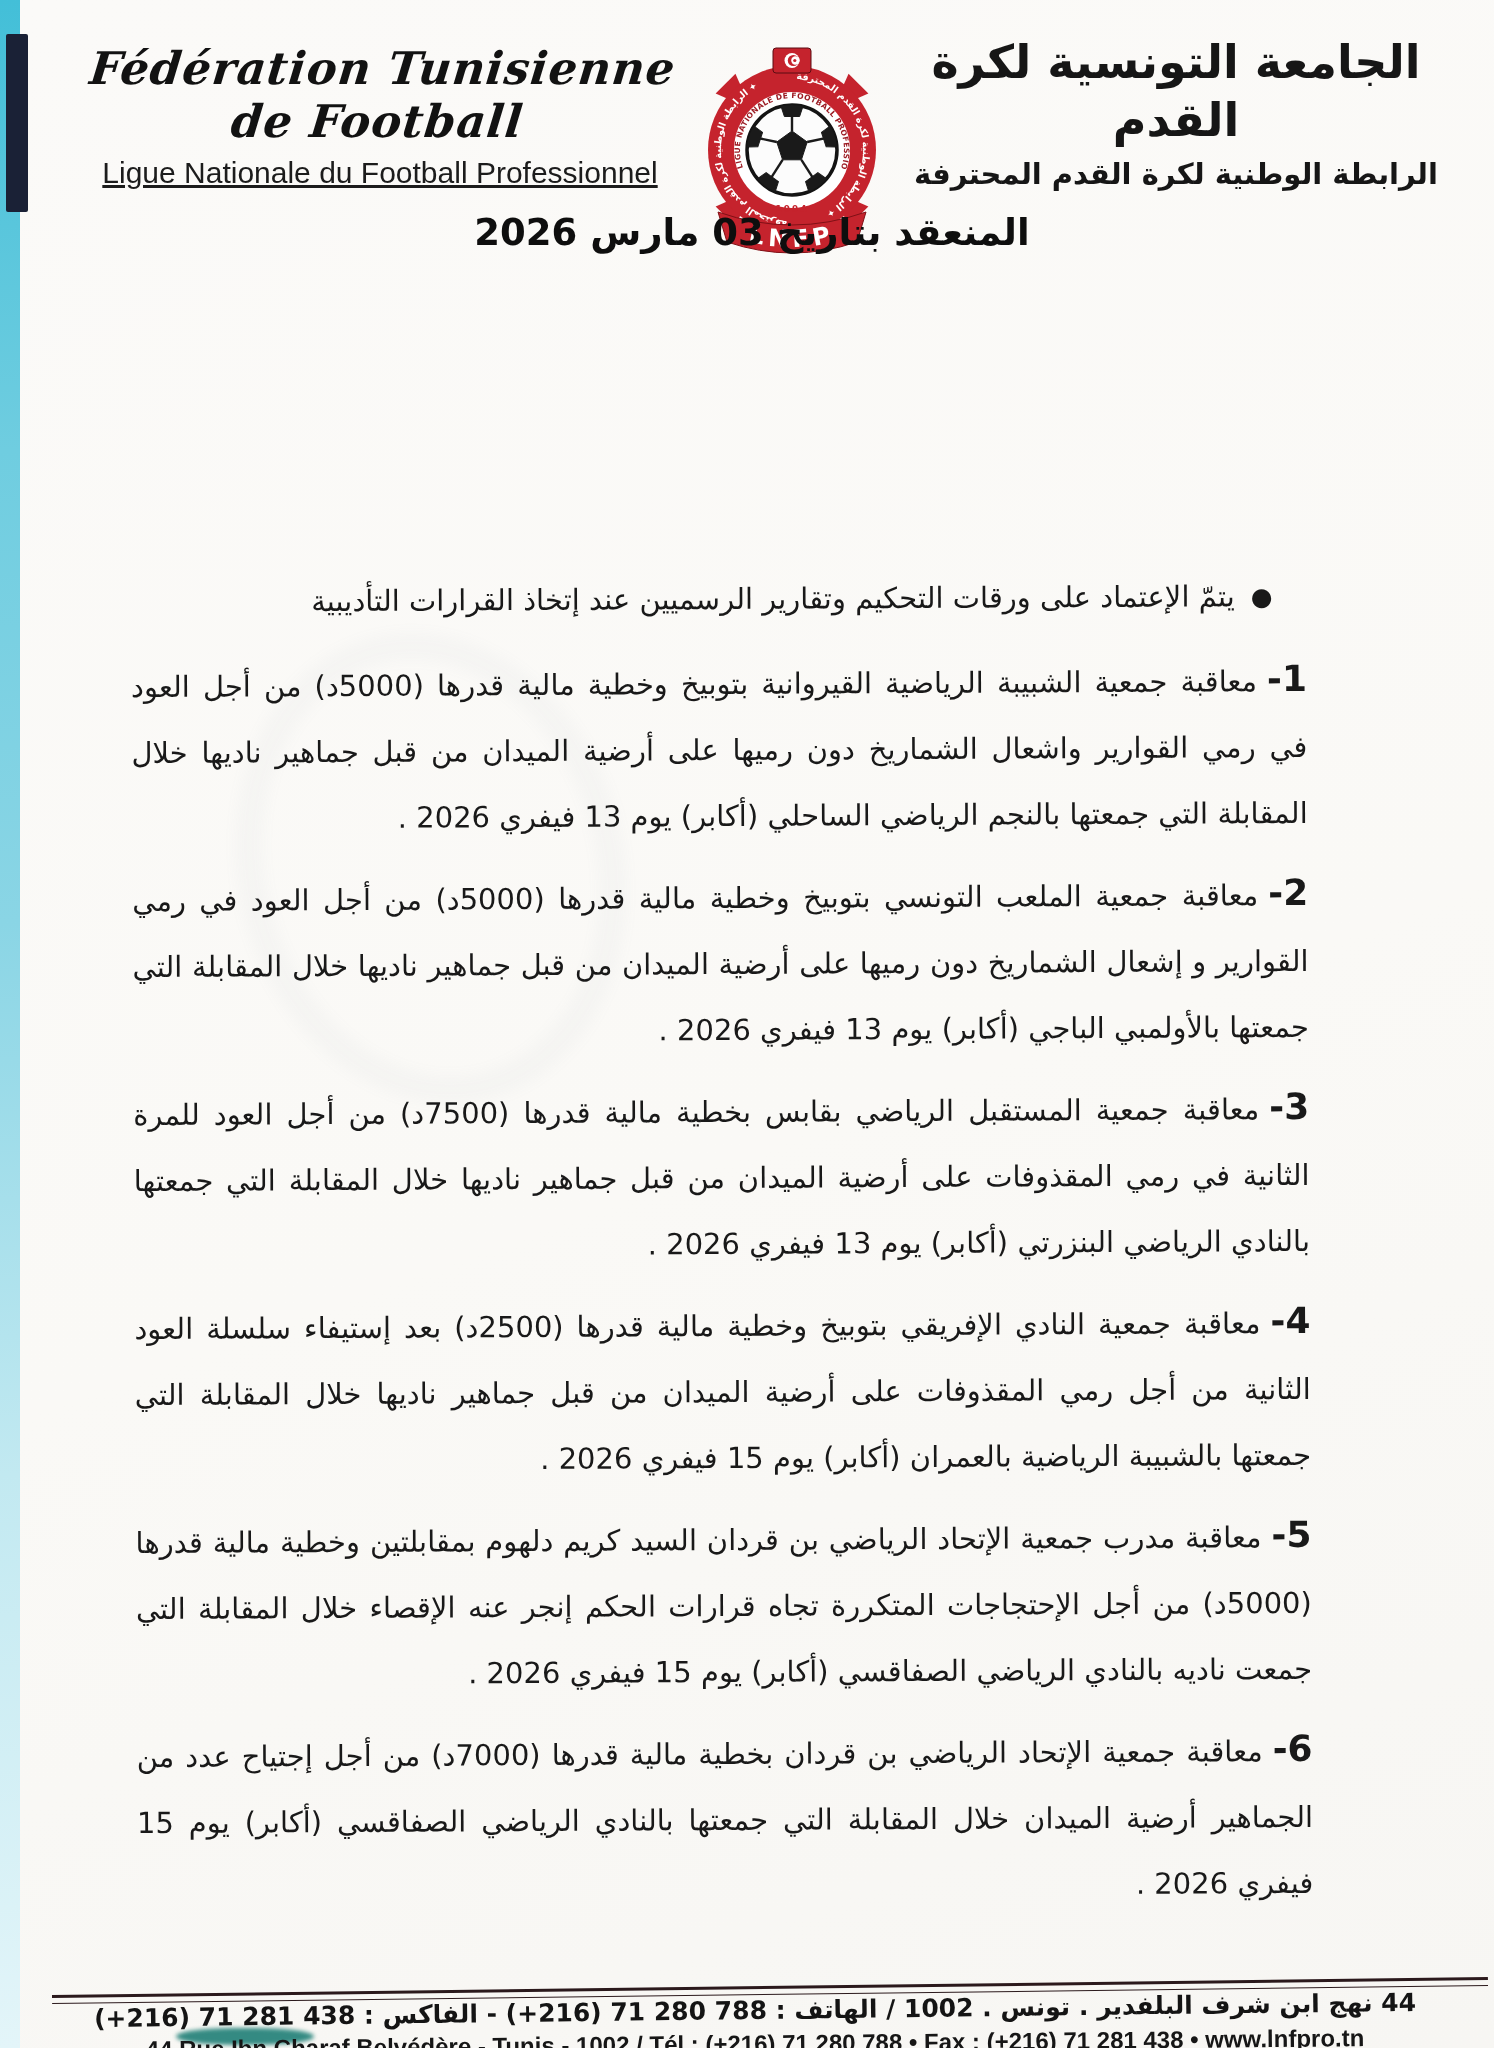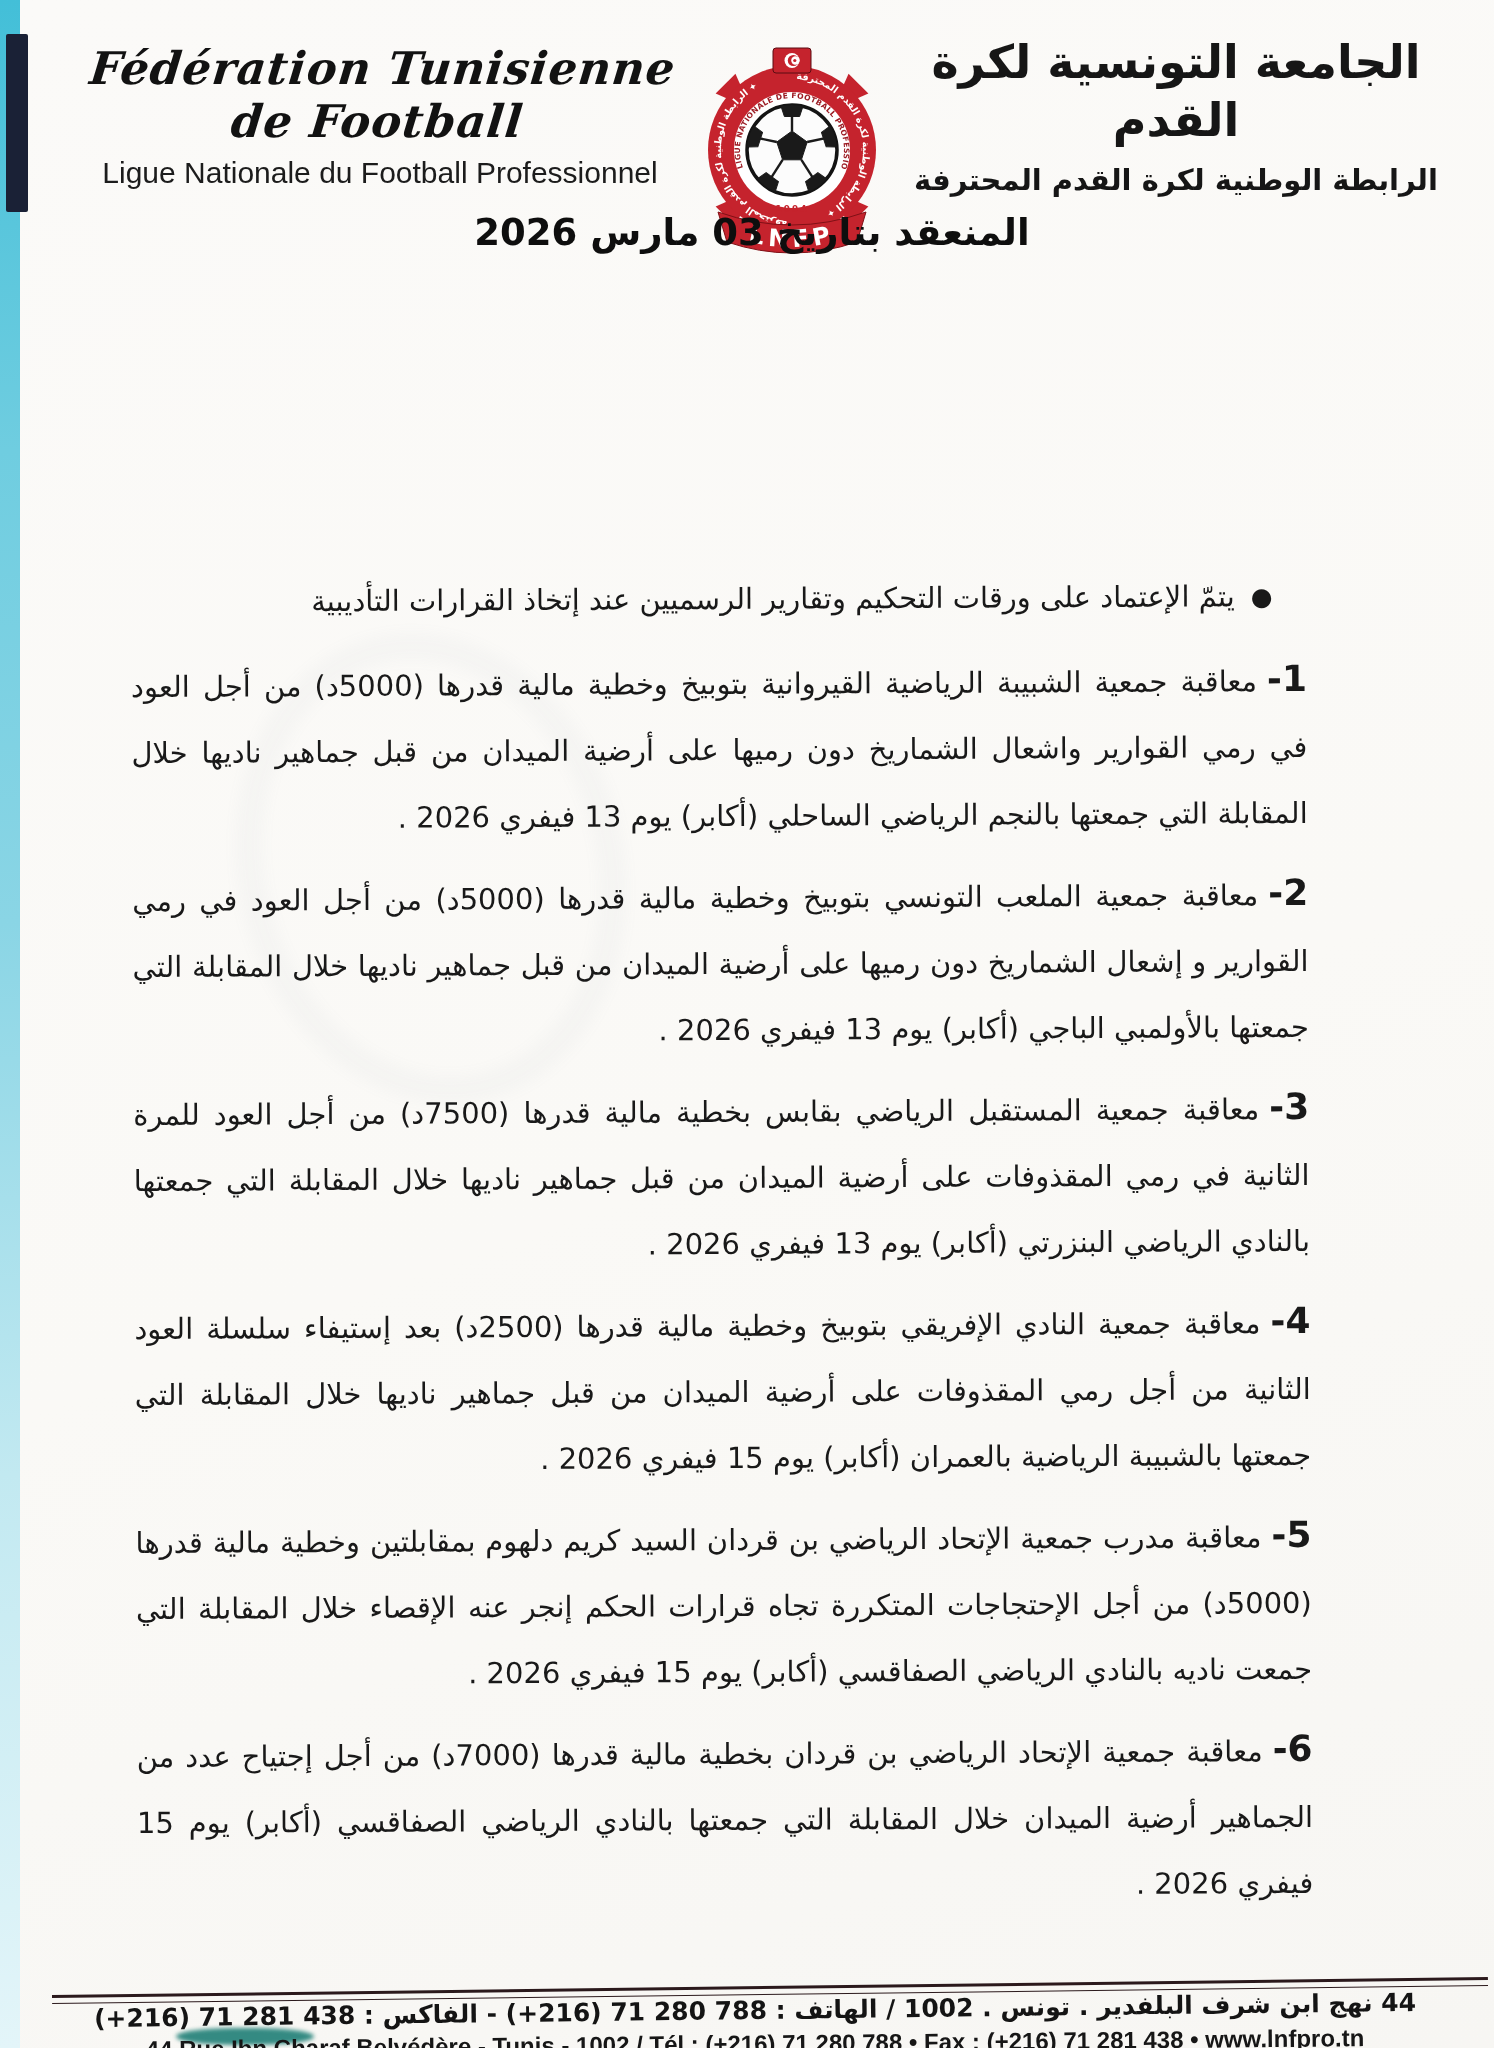--- a/index.html
+++ b/index.html
@@ -13,24 +13,24 @@
     background:linear-gradient(to bottom,#43bfd8 0%,#6fcde0 22%,#8ad5e5 45%,#c2e9f1 72%,#e3f5f9 100%);}
   .navy-bar{position:absolute;left:6px;top:34px;width:22px;height:178px;background:#1a2136;border-radius:2px;}
   .teal-blob{position:absolute;left:176px;top:2028px;width:138px;height:17px;background:#1f7f76;
     border-radius:50%/60%;filter:blur(2px);opacity:.9;}
   .ghost-stamp{position:absolute;left:238px;top:630px;width:330px;height:420px;border:28px solid #8a95a0;
     border-radius:50%;opacity:.045;filter:blur(7px);transform:rotate(-14deg);}
   
   .header-fr{position:absolute;top:42px;left:50px;width:660px;text-align:center;}
   .header-fr .script{font-family:"DejaVu Serif",serif;font-style:italic;font-weight:bold;font-size:45px;
     letter-spacing:1px;transform:skewX(-6deg);color:#121212;}
-  .header-fr .sub{font-family:"Liberation Sans",sans-serif;font-size:30px;margin-top:8px;color:#1c1c1c;}
+  .header-fr .sub{font-family:"Liberation Sans",sans-serif;font-size:30px;margin-top:8px;color:#1c1c1c;text-decoration:underline;}
   .header-ar{position:absolute;top:34px;right:18px;width:600px;text-align:center;direction:rtl;}
   .header-ar .main{font-size:46px;font-weight:bold;line-height:1.25;}
-  .header-ar .sub{font-size:29px;font-weight:bold;margin-top:14px;}
+  .header-ar .sub{font-size:29px;font-weight:bold;margin-top:8px;}
   .logo-wrap{position:absolute;left:690px;top:46px;width:204px;height:218px;}
   
   .doc-title{position:absolute;top:202px;left:150px;right:140px;text-align:center;direction:rtl;
     font-weight:bold;color:#0e0e0e;}
   .doc-title .l1{font-size:37px;line-height:62px;margin:0 0 56px 0;}
   .doc-title .l2{font-size:37px;line-height:62px;margin:0;}
   
   .content{position:absolute;top:566px;left:134px;width:1176px;direction:rtl;font-size:29px;
     line-height:66px;color:#191919;transform:rotate(-0.3deg);}
   .intro{margin:0 34px 16px 0;}

